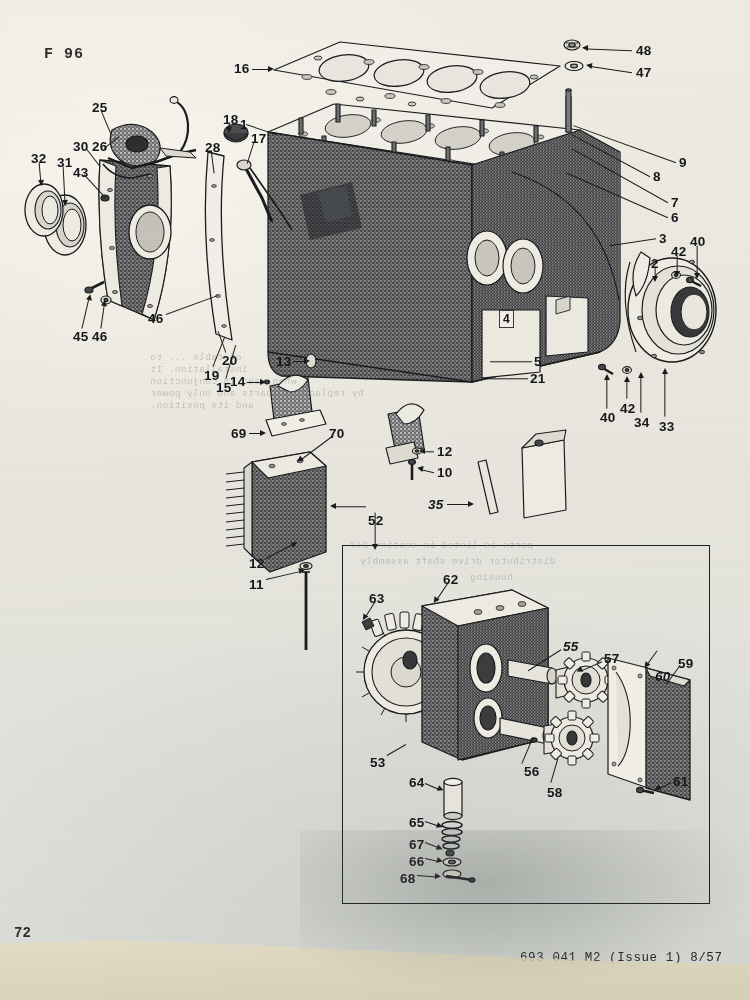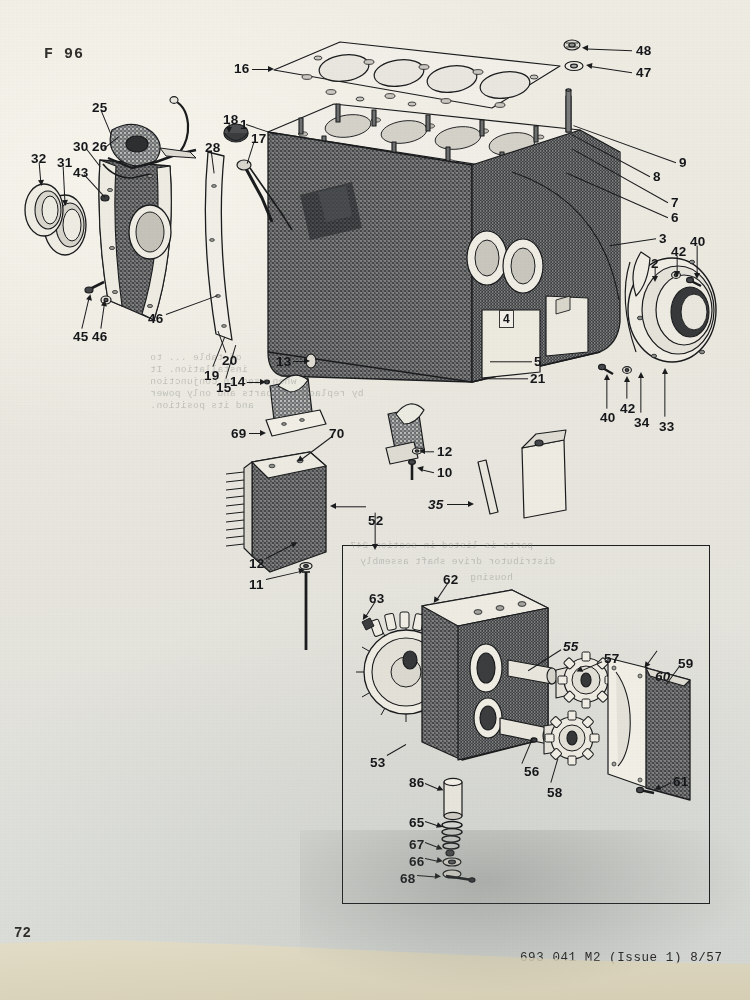--- a/index.html
+++ b/index.html
@@ -607,21 +607,21 @@
       <div class="lbl" style="left: 678px; top: 657px;">59</div>
       <div class="ld" style="left: 522px; top: 763px; width: 28.2312px; transform: rotate(-67.0679deg);"></div>
       <div class="lbl" style="left: 517px; top: 765px; padding-left: 7px;">56</div>
       <div class="ld" style="left: 551px; top: 782px; width: 25px; transform: rotate(-73.7398deg);"></div>
       <div class="lbl" style="left: 547px; top: 786px;">58</div>
       <div class="ld" style="left: 671px; top: 782px; width: 12.8885px; transform: rotate(153.435deg);"></div>
       <div class="arrow" style="left: 660.367px; top: 784.117px; transform: rotate(153.435deg); transform-origin: 0px 50%;"></div>
       <div class="lbl" style="left: 673px; top: 775px;">61</div>
       <div class="ld" style="left: 425px; top: 783px; width: 15.6155px; transform: rotate(22.8337deg);"></div>
       <div class="arrow" style="left: 438.47px; top: 785.472px; transform: rotate(22.8337deg); transform-origin: 0px 50%;"></div>
-      <div class="lbl" style="left: 409px; top: 776px;">86</div>
+      <div class="lbl" style="left: 409px; top: 776px;">64</div>
       <div class="ld" style="left: 425px; top: 821px; width: 13.9737px; transform: rotate(18.4349deg);"></div>
       <div class="arrow" style="left: 437.308px; top: 821.903px; transform: rotate(18.4349deg); transform-origin: 0px 50%;"></div>
       <div class="lbl" style="left: 409px; top: 816px;">65</div>
       <div class="ld" style="left: 425px; top: 842px; width: 14.3132px; transform: rotate(21.2505deg);"></div>
       <div class="arrow" style="left: 437.408px; top: 843.625px; transform: rotate(21.2505deg); transform-origin: 0px 50%;"></div>
       <div class="lbl" style="left: 409px; top: 838px;">67</div>
       <div class="ld" style="left: 425px; top: 858px; width: 13.4391px; transform: rotate(12.5288deg);"></div>
       <div class="arrow" style="left: 437.143px; top: 857.498px; transform: rotate(12.5288deg); transform-origin: 0px 50%;"></div>
       <div class="lbl" style="left: 409px; top: 855px;">66</div>
       <div class="ld" style="left: 417px; top: 875px; width: 19.0832px; transform: rotate(4.76364deg);"></div>

